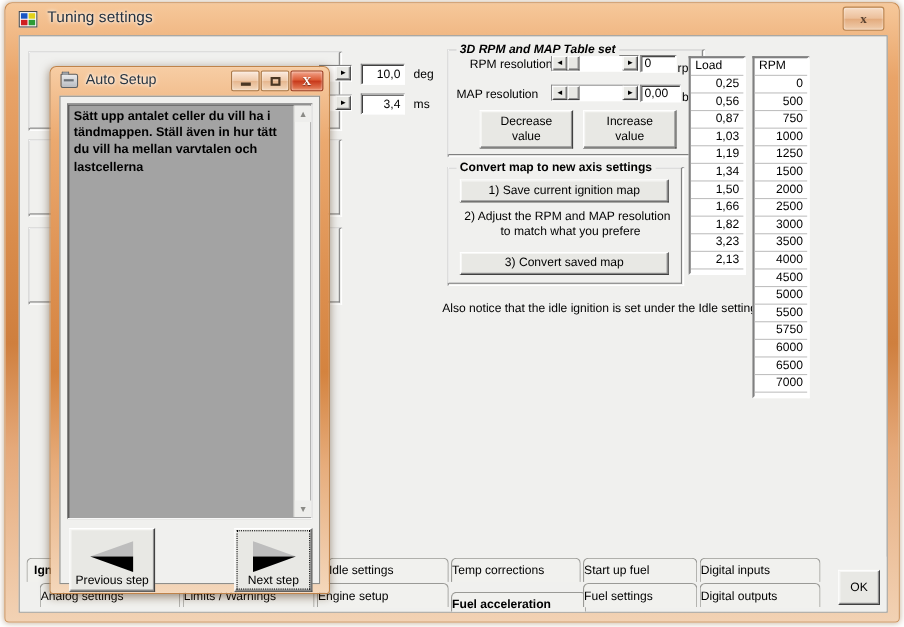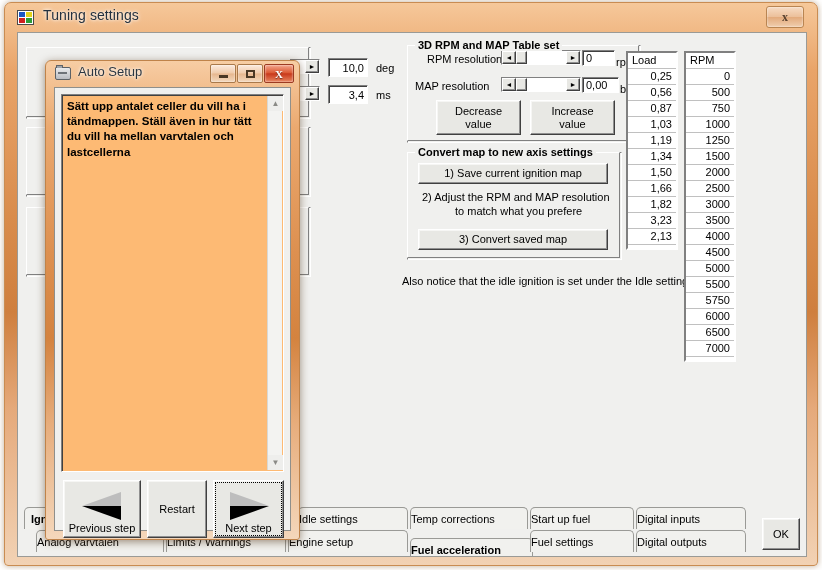--- a/index.html
+++ b/index.html
@@ -294,21 +294,21 @@
     left: 8px; top: 26px;
     width: 237px; height: 444px;
     background: #f0f0ee;
     border: 1px solid #8f8f8b;
     box-sizing: border-box;
   }
   #as-textbox {
     position: absolute;
     left: 6px; top: 6px;
     width: 223px; height: 378px;
-    background: #fdba74;
+    background: #a3a3a3;
     border: 1px solid;
     border-color: #808080 #ffffff #ffffff #808080;
     box-shadow: inset 1px 1px 0 #404040;
     box-sizing: border-box;
   }
   #as-text {
     position: absolute;
     left: 5px; top: 4px;
     width: 190px;
     font-size: 11.5px; font-weight: bold;
@@ -395,21 +395,21 @@
     </div>
     <div class="combo" style="left:30px; top:136px; width:150px;">
       <div class="arrow">▼</div>
     </div>
 
     <div class="grp" style="left:8px; top:174px; width:285px; height:70px;"></div>
     <div class="combo" style="left:30px; top:190px; width:150px;">
       <div class="arrow">▼</div>
     </div>
 
-    <div class="grp" style="left:389px; top:12px; width:234px; height:98px;">
+    <div class="grp" style="left:389px; top:12px; width:234px; height:98px;font-style:italic;">
       <div class="grp-title">3D RPM and MAP Table set</div>
     </div>
 
     <div class="lbl" style="left:397px; top:20px;padding-left:12px;">RPM resolution</div>
     <div class="slider" style="left:483px; top:17px; width:80px;">
       <div class="sb">◄</div>
       <div class="thumb"></div>
       <div class="track"></div>
       <div class="sb">►</div>
     </div>
@@ -499,21 +499,21 @@
         </div>
         <div class="tab" style="left: 512px; top: 474px; width: 104px;">
           <span>Start up fuel</span>
         </div>
         <div class="tab" style="left: 618px; top: 474px; width: 110px;">
           <span>Digital inputs</span>
         </div>
       </div>
     <div id="tabs-row2">
         <div class="tab" style="left: 18px; top: 497px; width: 128px;">
-          <span>Analog varvtalen</span>
+          <span>Analog settings</span>
         </div>
         <div class="tab" style="left: 148px; top: 497px; width: 120px;">
           <span>Limits / Warnings</span>
         </div>
         <div class="tab" style="left: 270px; top: 497px; width: 120px;">
           <span>Engine setup</span>
         </div>
         <div class="tab" style="left: 392px; top: 505px; width: 123px; font-weight: bold;">
           <span>Fuel acceleration</span>
         </div>
@@ -551,23 +551,20 @@
       </div>
 
       <div class="nav-btn" id="btn-prev" style="left:8px; width:78px;">
         <svg class="tri" style="margin-left:-21px;" width="42" height="30" viewBox="0 0 42 30">
           <polygon points="1,15 40,1 40,15" fill="#bdbdbd"></polygon>
           <polygon points="1,15 40,15 40,29" fill="#000000"></polygon>
         </svg>
         <span class="cap">Previous step</span>
       </div>
 
-      <div class="nav-btn mid" id="btn-restart" style="left:92px; width:60px;">
-        <span>Restart</span>
-      </div>
 
       <div class="nav-btn" id="btn-next" style="left:158px; width:71px;">
         <svg class="tri" style="margin-left:-21px;" width="42" height="30" viewBox="0 0 42 30">
           <polygon points="41,15 2,1 2,15" fill="#bdbdbd"></polygon>
           <polygon points="41,15 2,15 2,29" fill="#000000"></polygon>
         </svg>
         <span class="cap">Next step</span>
       </div>
     </div>
   </div>

